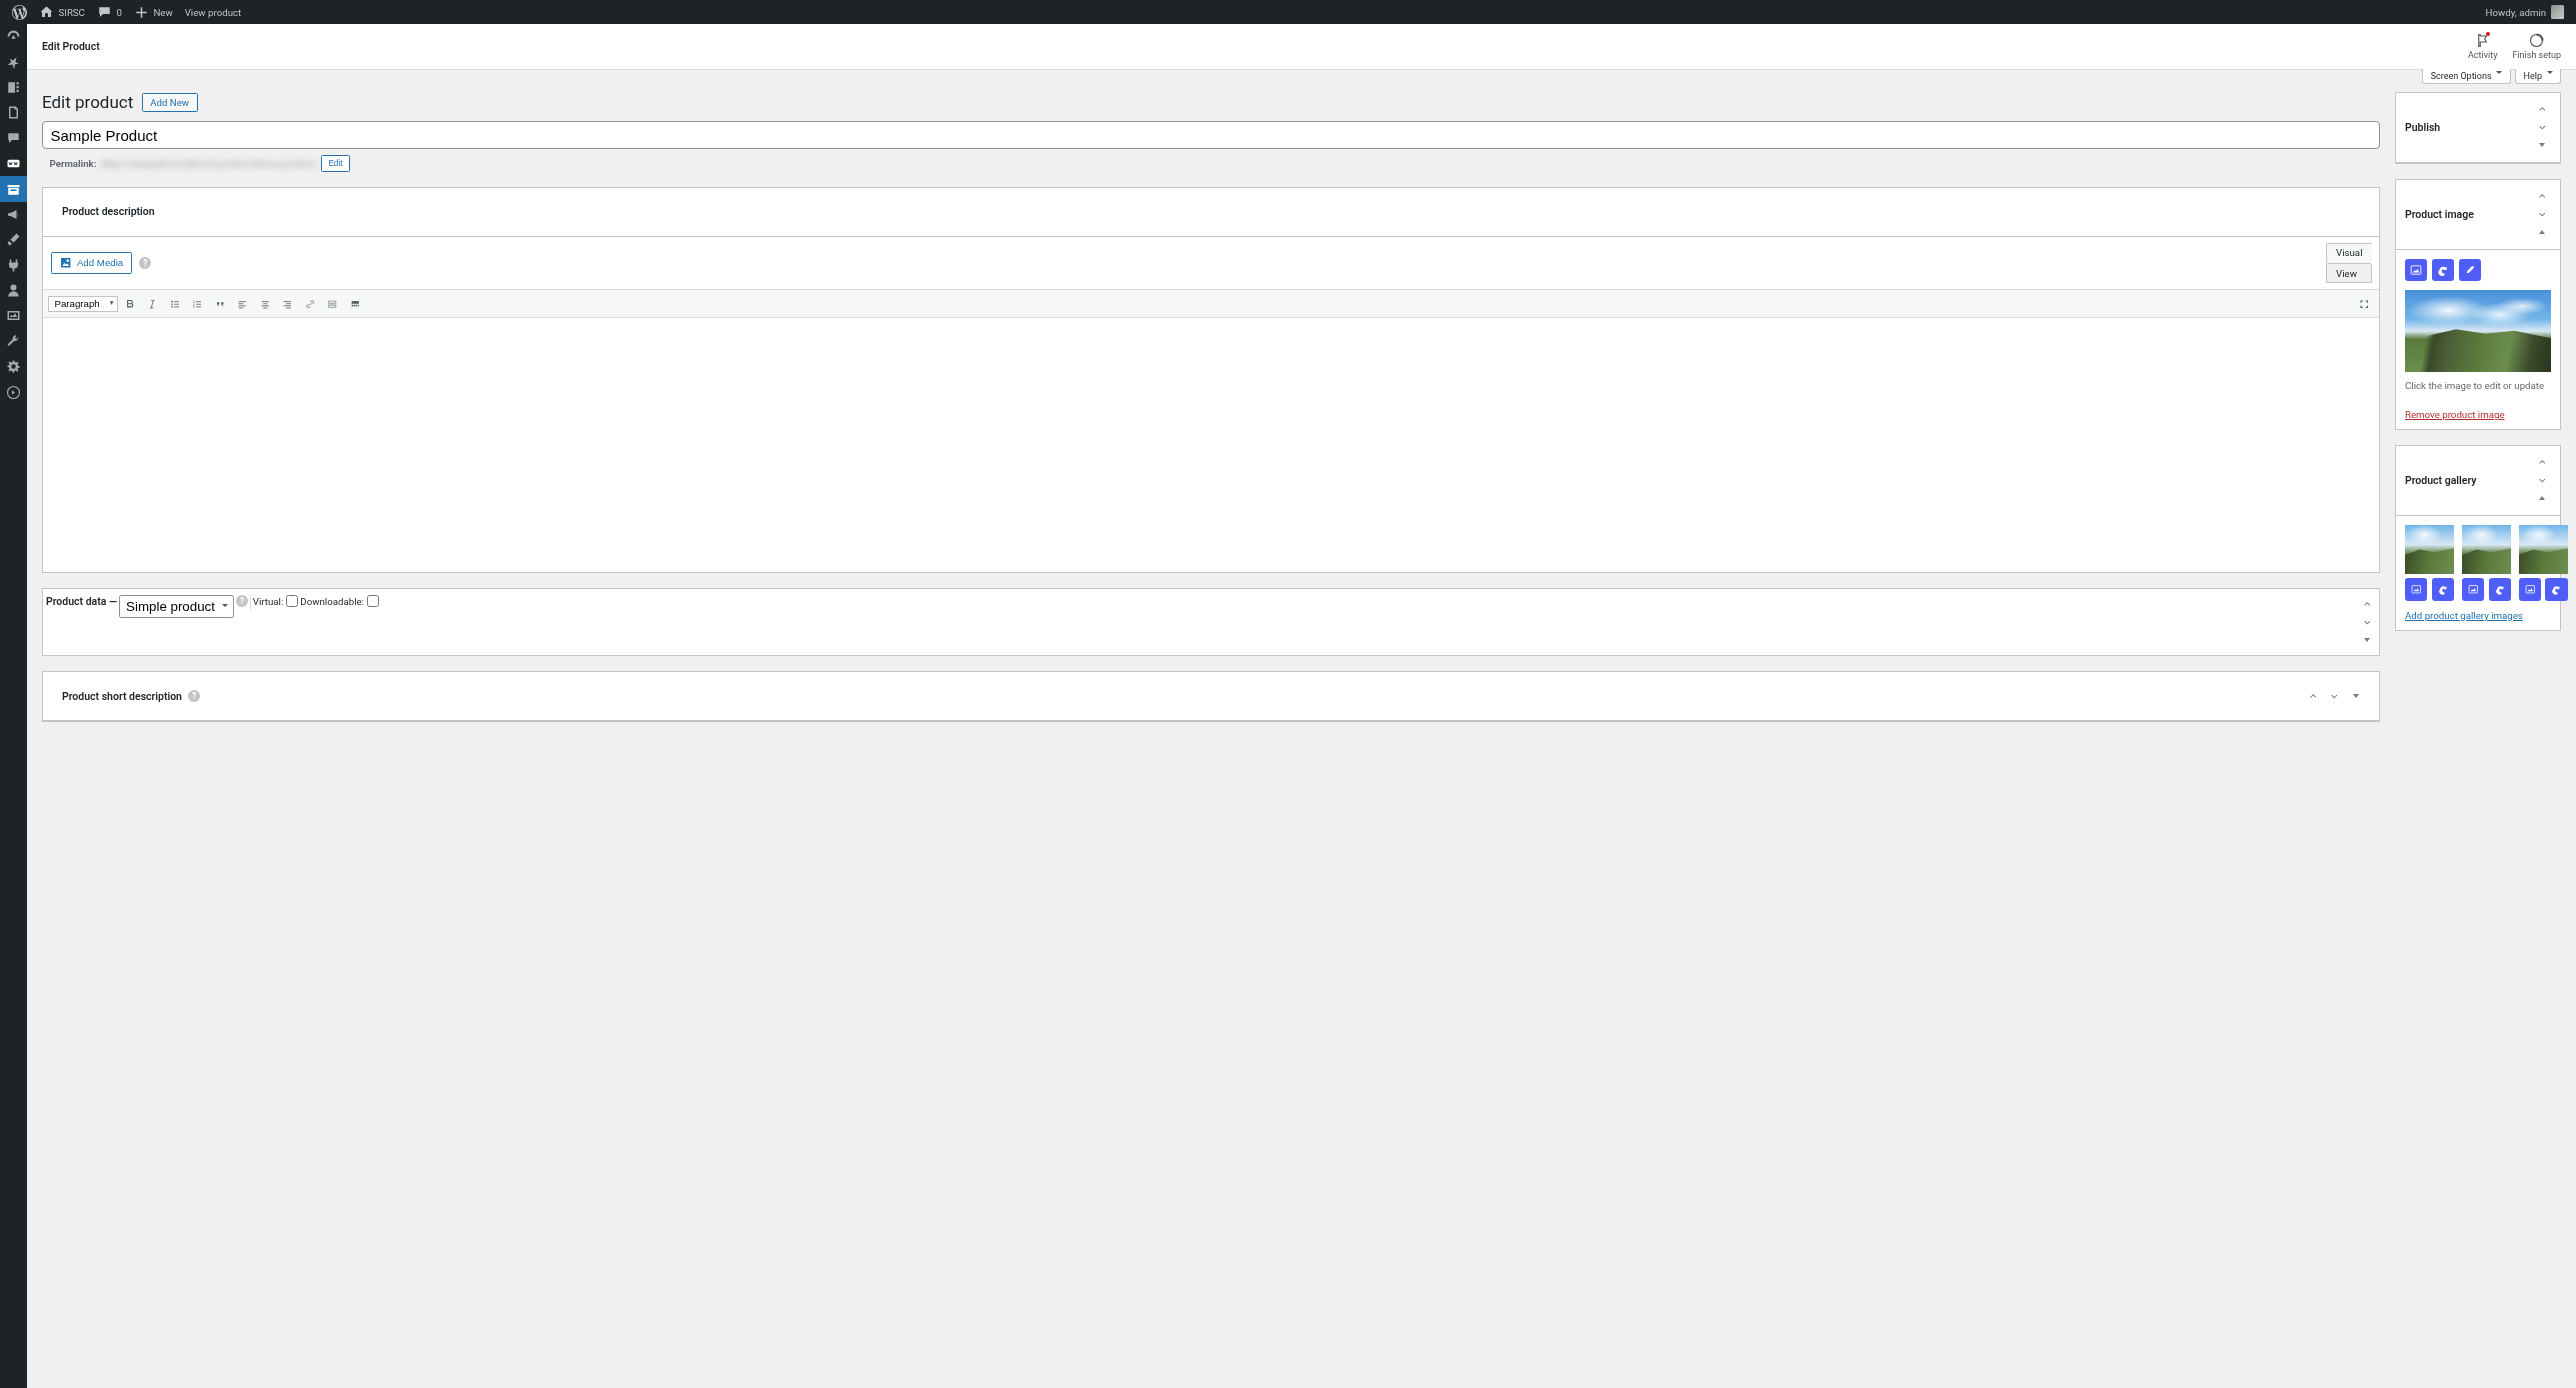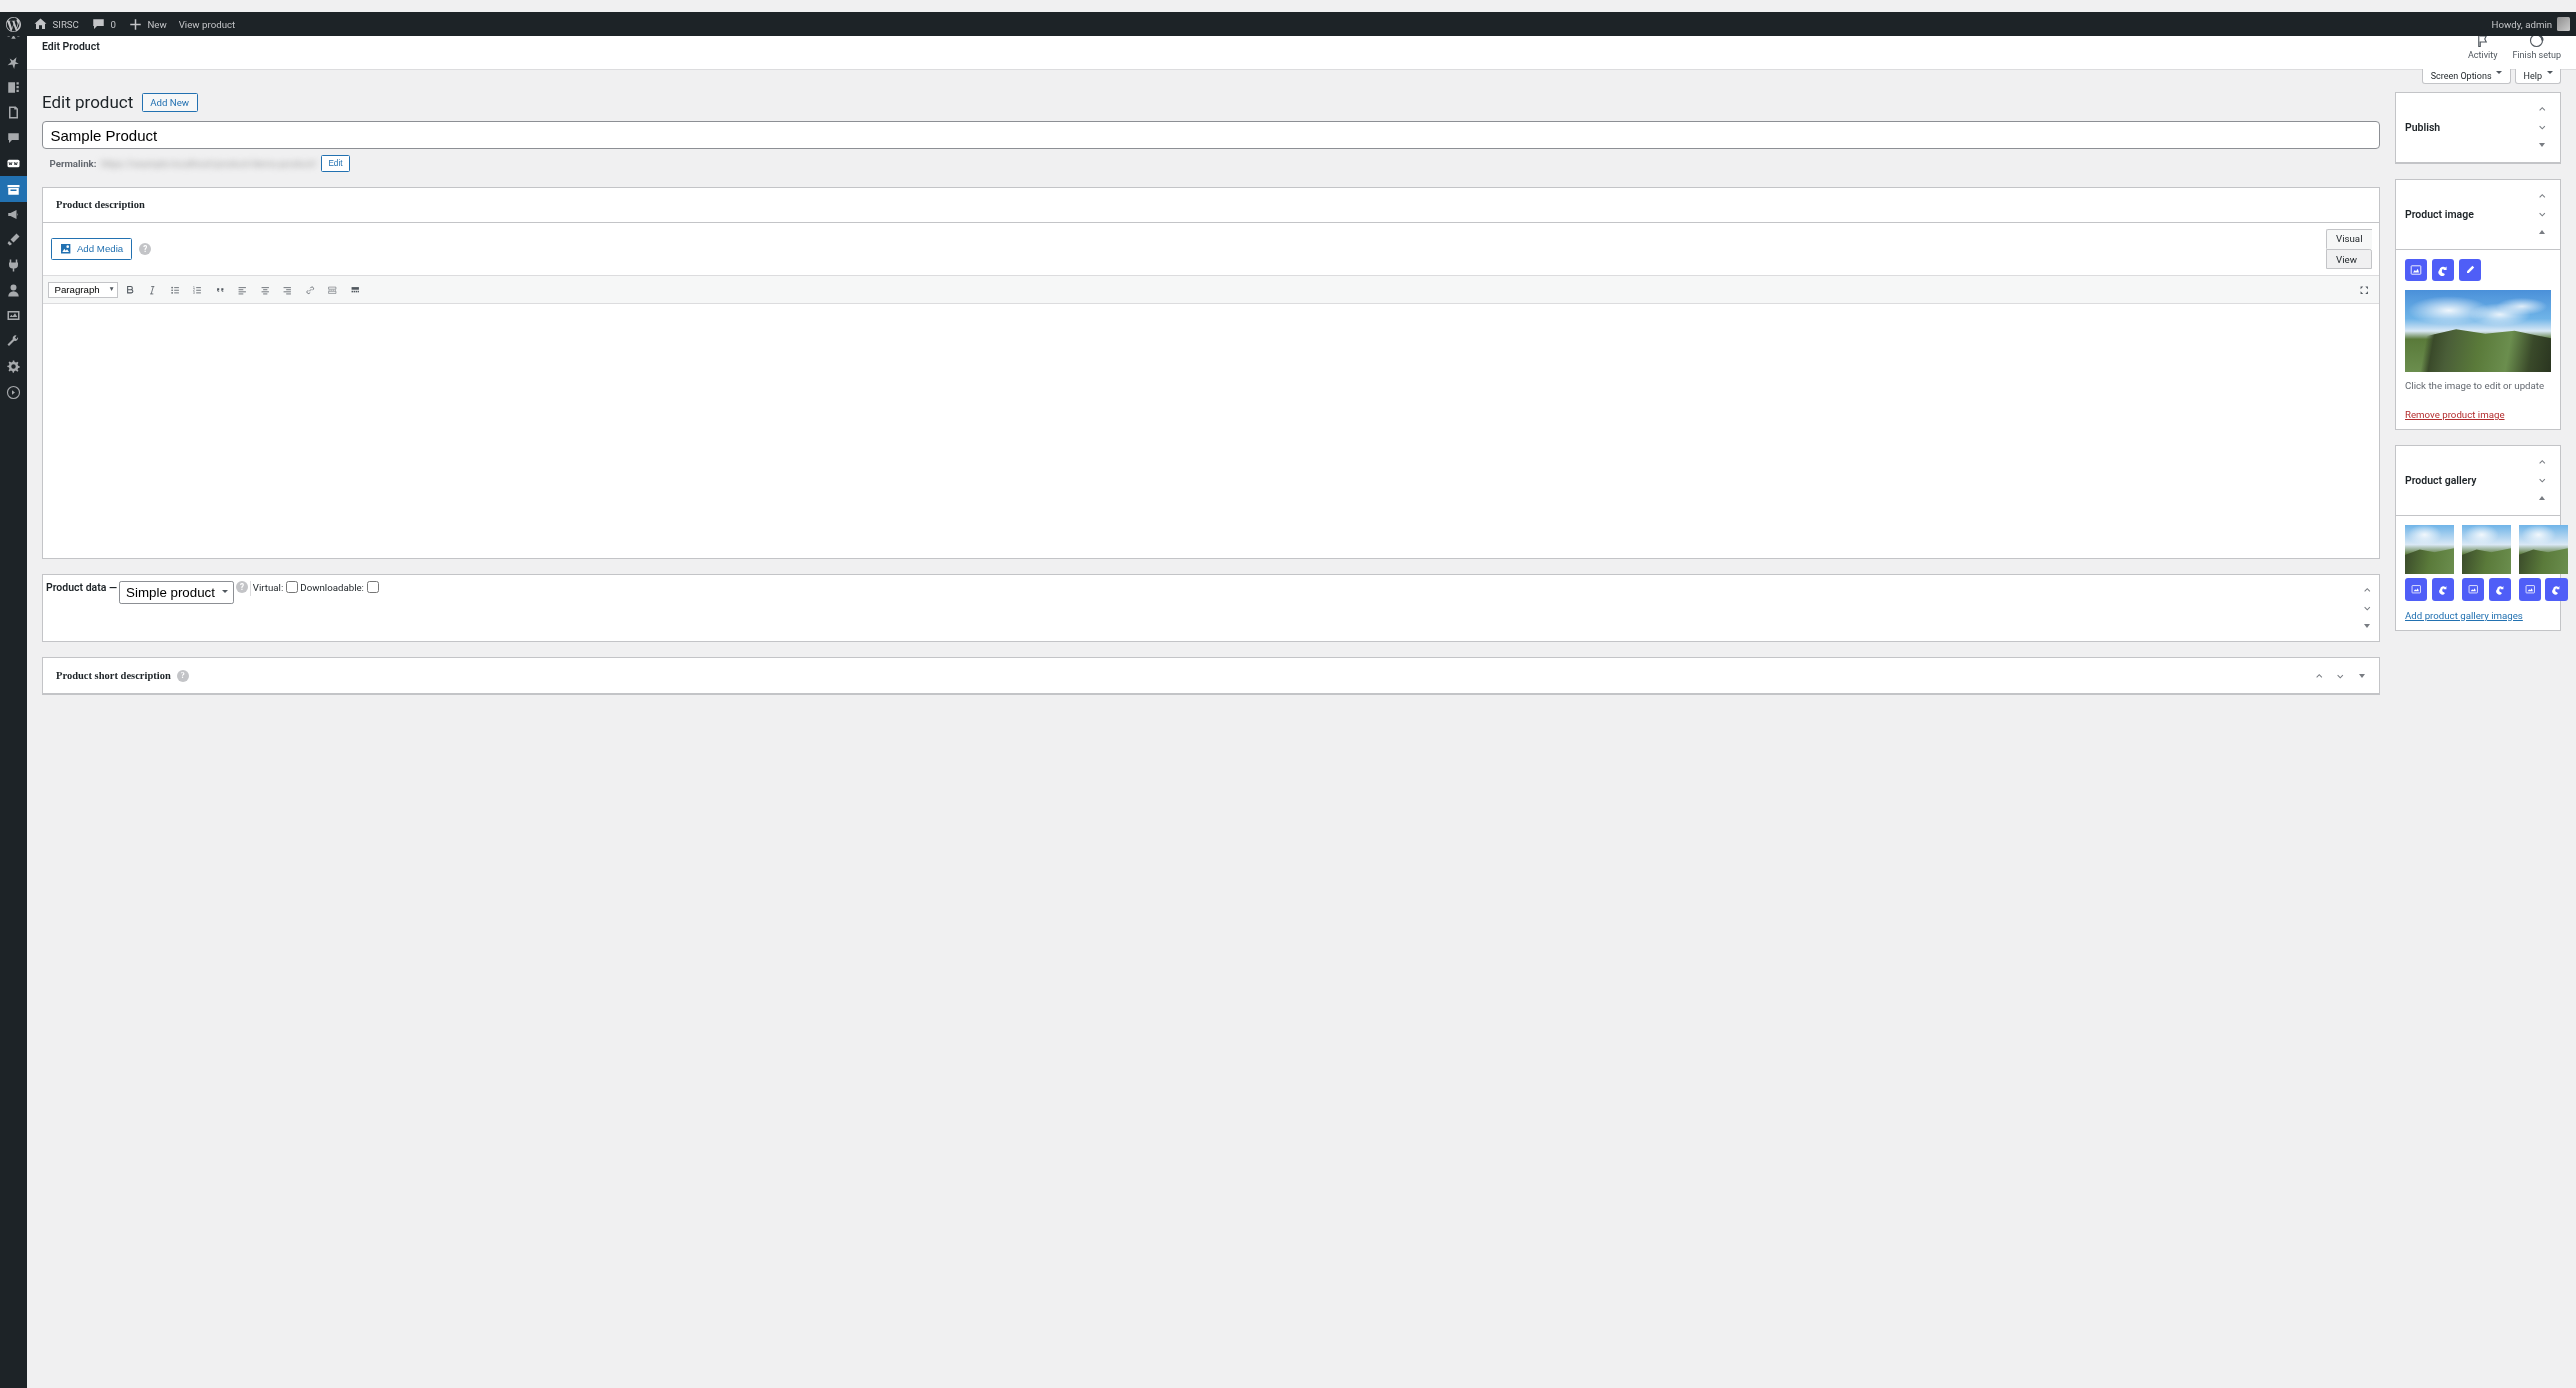--- a/index.html
+++ b/index.html
@@ -1,19 +1,19 @@
 <!DOCTYPE html>
 <html style="font-size:12px"><head>
 <meta charset="utf-8">
 <style>
 * { margin: 0; padding: 0; box-sizing: border-box; }
 body { font-family: -apple-system, BlinkMacSystemFont, "Segoe UI", Roboto, sans-serif; font-size: 9.7px; background: #f0f0f1; color: #1d2327; }
 
 
-.admin-bar { position: fixed; top: 12px; left: 0; right: 0; height: 24px; background: #1d2327; color: #c3c4c7; display: flex; align-items: center; padding: 0 0; z-index: 1000; }
+.admin-bar { position: fixed; top: 0; left: 0; right: 0; height: 24px; background: #1d2327; color: #c3c4c7; display: flex; align-items: center; padding: 0 6px; z-index: 1000; }
 .admin-bar-left { display: flex; align-items: center; gap: 0; }
 .admin-bar-right { margin-left: auto; display: flex; align-items: center; gap: 6px; }
 .admin-bar-item { padding: 0 6px; height: 24px; display: flex; align-items: center; gap: 4.5px; cursor: pointer; color: #c3c4c7; }
 .admin-bar-ico { width: 15px; height: 15px; display: inline-flex; align-items: center; justify-content: center; }
 .avatar { width: 13.4px; height: 13.4px; background: linear-gradient(135deg,#8e8e8e,#ccc); border-radius: 1.5px; }
 
 
 .admin-menu { position: fixed; top: 24px; left: 0; bottom: 0; width: 27px; background: #1d2327; display: flex; flex-direction: column; z-index: 900; }
 .admin-menu-item { width: 27px; height: 25.4px; display: flex; align-items: center; justify-content: center; cursor: pointer; color: #a7aaad; }
 .admin-menu-item.active { background: #2271b1; color: #fff; }
@@ -46,21 +46,21 @@
 .add-new-btn { display: inline-block; padding: 3px 7.5px; border: 0.7px solid #2271b1; color: #2271b1; background: #f6f7f7; border-radius: 1.5px; font-size: 9.7px; cursor: pointer; margin-left: 6px; position: relative; top: -2.2px; }
 
 .title-input { width: 100%; font-size: 15px; padding: 4.5px 7.5px; border: 0.7px solid #8c8f94; border-radius: 4px; background: #fff; margin-top: 7.5px; }
 
 .permalink { padding: 6px 7.5px 0; font-size: 9.7px; color: #646970; display: flex; align-items: center; gap: 4.5px; }
 .permalink .blur { filter: blur(3px); color: #999; }
 .small-btn { border: 0.7px solid #2271b1; color: #2271b1; background: #fff; padding: 0 6px; font-size: 8.2px; border-radius: 1.5px; cursor: pointer; height: 16.4px; }
 
 
 .postbox { background: #fff; border: 0.7px solid #c3c4c7; margin-top: 15px; }
-.postbox-header { border-bottom: 0.7px solid #c3c4c7; display: flex; align-items: center; padding: 4px; font-family: Liberation Serif, serif; }
+.postbox-header { border-bottom: 0.7px solid #c3c4c7; display: flex; align-items: center; padding: 10px; }
 .postbox-header h2 { font-size: 10.5px; font-weight: 600; padding: 7.5px 9px; flex: 1; }
 .postbox-header .handle-row { display: flex; align-items: center; gap: 3px; padding-right: 4.5px; }
 .handle-btn { width: 18px; height: 18px; display: flex; align-items: center; justify-content: center; cursor: pointer; color: #787c82; }
 
 
 .editor-toolbar { display: flex; align-items: center; padding: 6px 7.5px; border-bottom: 0.7px solid #dcdcde; gap: 7.5px; }
 .add-media-btn { border: 0.7px solid #2271b1; color: #2271b1; background: #fff; padding: 3px 7.5px; border-radius: 1.5px; cursor: pointer; display: inline-flex; align-items: center; gap: 4.5px; font-size: 9.7px; }
 .editor-tabs { margin-left: auto; display: flex; flex-direction: column; }
 .editor-tab { border: 0.7px solid #c3c4c7; padding: 3.7px 9px; font-size: 9.7px; cursor: pointer; background: #f0f0f1; }
 .editor-tab.active { background: #f6f7f7; border-bottom-color: #f6f7f7; }

